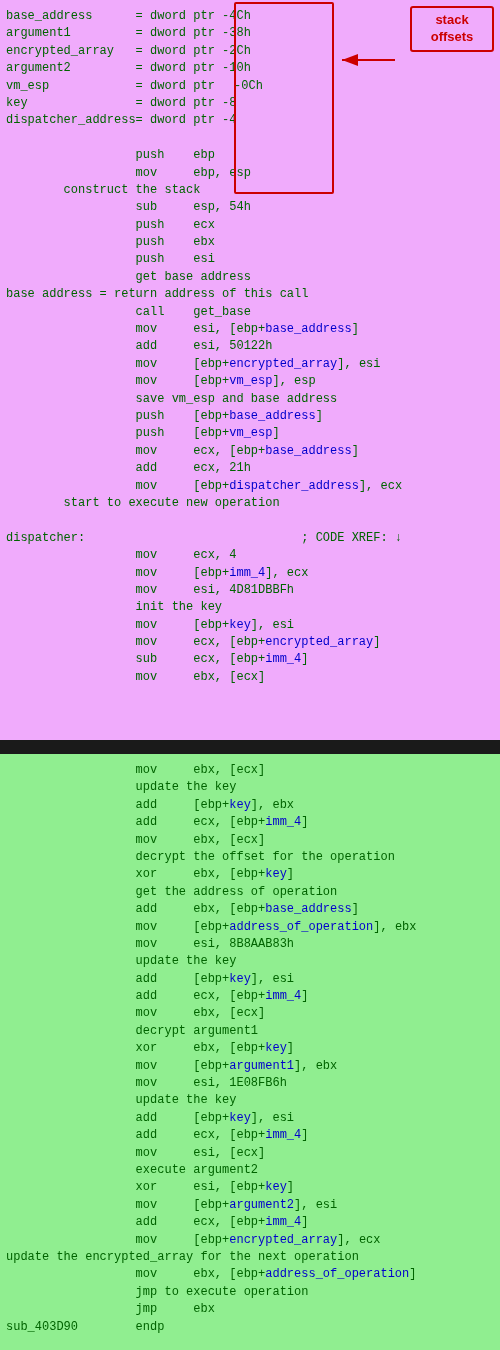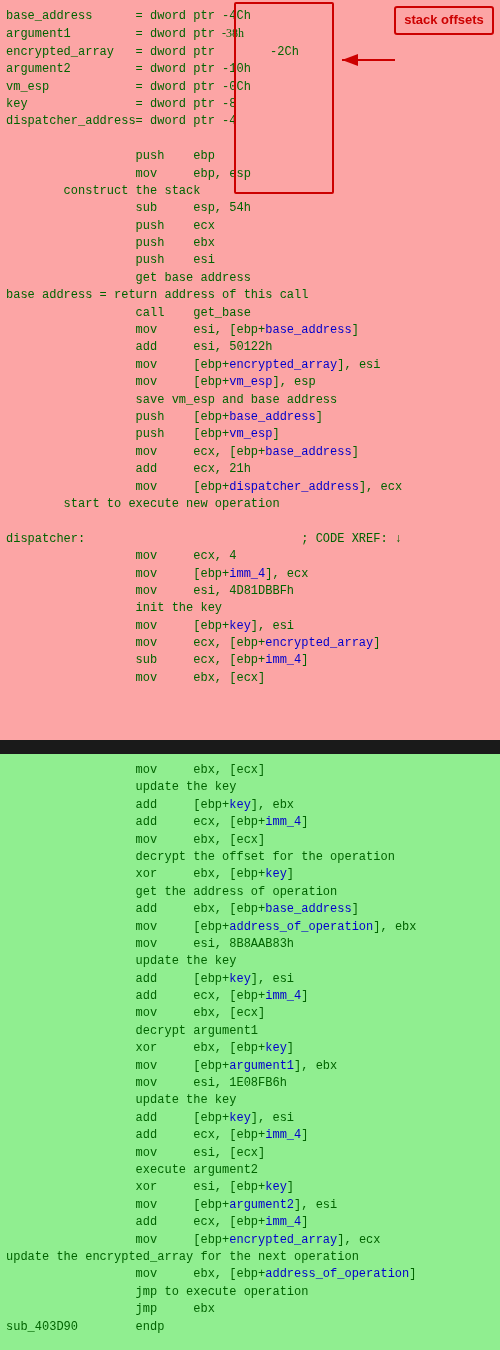--- a/index.html
+++ b/index.html
@@ -4,21 +4,21 @@
   <style>
     * { margin: 0; padding: 0; box-sizing: border-box; }
     body {
       width: 500px;
       min-height: 1350px;
       font-family: 'Courier New', Courier, monospace;
       font-size: 12px;
       background: #000;
     }
     .top-panel {
-      background: #fca5a5;
+      background: #f0abfc;
       padding: 8px 6px 8px 6px;
       position: relative;
       min-height: 740px;
     }
     .bottom-panel {
       background: #90EE90;
       padding: 8px 6px 8px 6px;
       min-height: 610px;
     }
     .divider {
@@ -62,24 +62,24 @@
       pointer-events: none;
     }
   </style>
 </head>
 <body>
 
 <div class="top-panel">
 
   <div>
     <div class="code-line">base_address      = dword ptr <span style="color:#006400;">-4Ch</span></div>
-    <div class="code-line">argument1         = dword ptr <span style="color:#006400;font-family:Liberation Serif, serif;">-38h</span></div>
-    <div class="code-line">encrypted_array   = dword ptr <span style="color:#006400;margin-left:48px;">-2Ch</span></div>
+    <div class="code-line">argument1         = dword ptr <span style="color:#006400;">-38h</span></div>
+    <div class="code-line">encrypted_array   = dword ptr <span style="color:#006400;">-2Ch</span></div>
     <div class="code-line">argument2         = dword ptr <span style="color:#006400;">-10h</span></div>
-    <div class="code-line">vm_esp            = dword ptr <span style="color:#006400;">-0Ch</span></div>
+    <div class="code-line">vm_esp            = dword ptr <span style="color:#006400;margin-left:12px;">-0Ch</span></div>
     <div class="code-line">key               = dword ptr <span style="color:#006400;">-8</span></div>
     <div class="code-line">dispatcher_address= dword ptr <span style="color:#006400;">-4</span></div>
     <div class="code-line"> </div>
     <div class="code-line">                  push    ebp</div>
     <div class="code-line">                  mov     ebp, esp</div>
     <div class="code-line">        construct the stack</div>
     <div class="code-line">                  sub     esp, 54h</div>
     <div class="code-line">                  push    ecx</div>
     <div class="code-line">                  push    ebx</div>
     <div class="code-line">                  push    esi</div>
@@ -104,21 +104,21 @@
     <div class="code-line">                  mov     esi, 4D81DBBFh</div>
     <div class="code-line">                  init the key</div>
     <div class="code-line">                  mov     [ebp+<span style="color:#0000cc;">key</span>], esi</div>
     <div class="code-line">                  mov     ecx, [ebp+<span style="color:#0000cc;">encrypted_array</span>]</div>
     <div class="code-line">                  sub     ecx, [ebp+<span style="color:#0000cc;">imm_4</span>]</div>
     <div class="code-line">                  mov     ebx, [ecx]</div>
   </div>
 
   <div class="bracket-rect" style="top: 2px; left: 234px; width: 100px; height: 192px;"></div>
 
-  <div class="annotation-box" style="top: 6px; right: 6px; width: 100px;">
+  <div class="annotation-box" style="top: 6px; right: 6px; width: 84px;">
     <div class="ann-text">stack
 offsets</div>
   </div>
 
   <svg class="arrow-svg" width="500" height="200" style="position:absolute;top:0;left:0;pointer-events:none;">
     <defs>
       <marker id="arrowhead" markerWidth="8" markerHeight="6" refX="8" refY="3" orient="auto">
         <polygon points="0 0, 8 3, 0 6" fill="#cc0000"></polygon>
       </marker>
     </defs>

